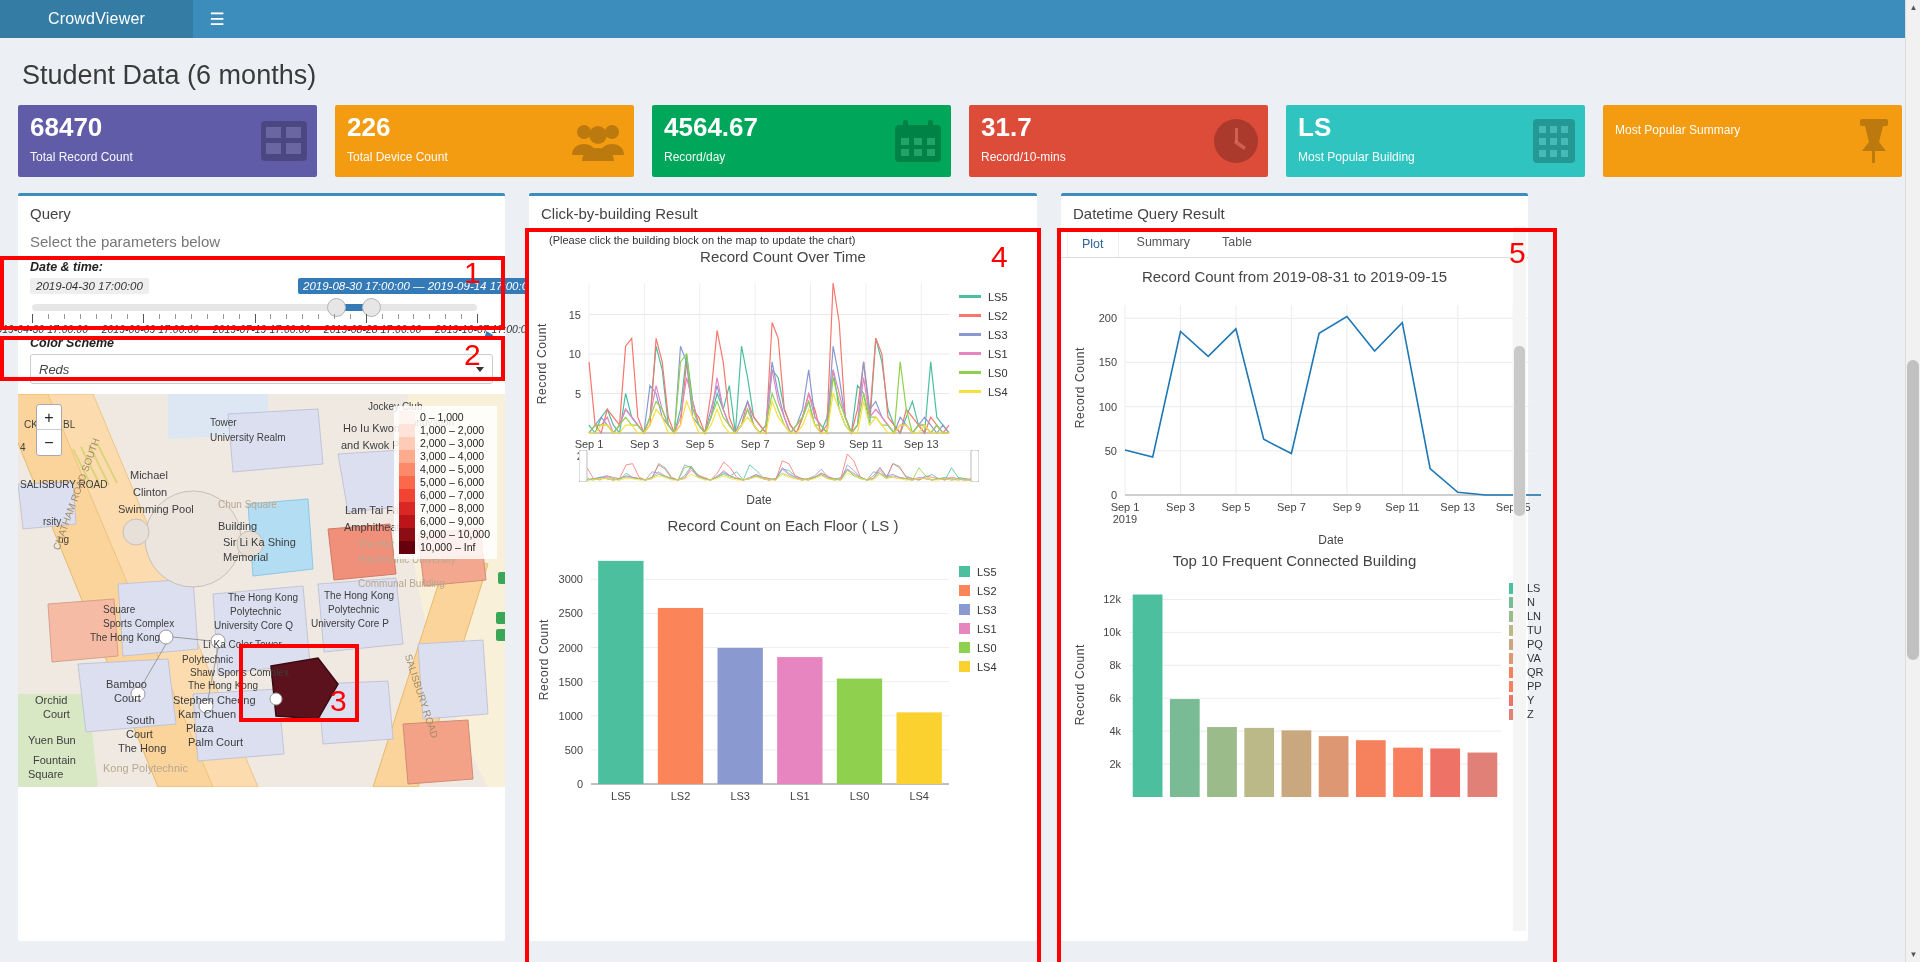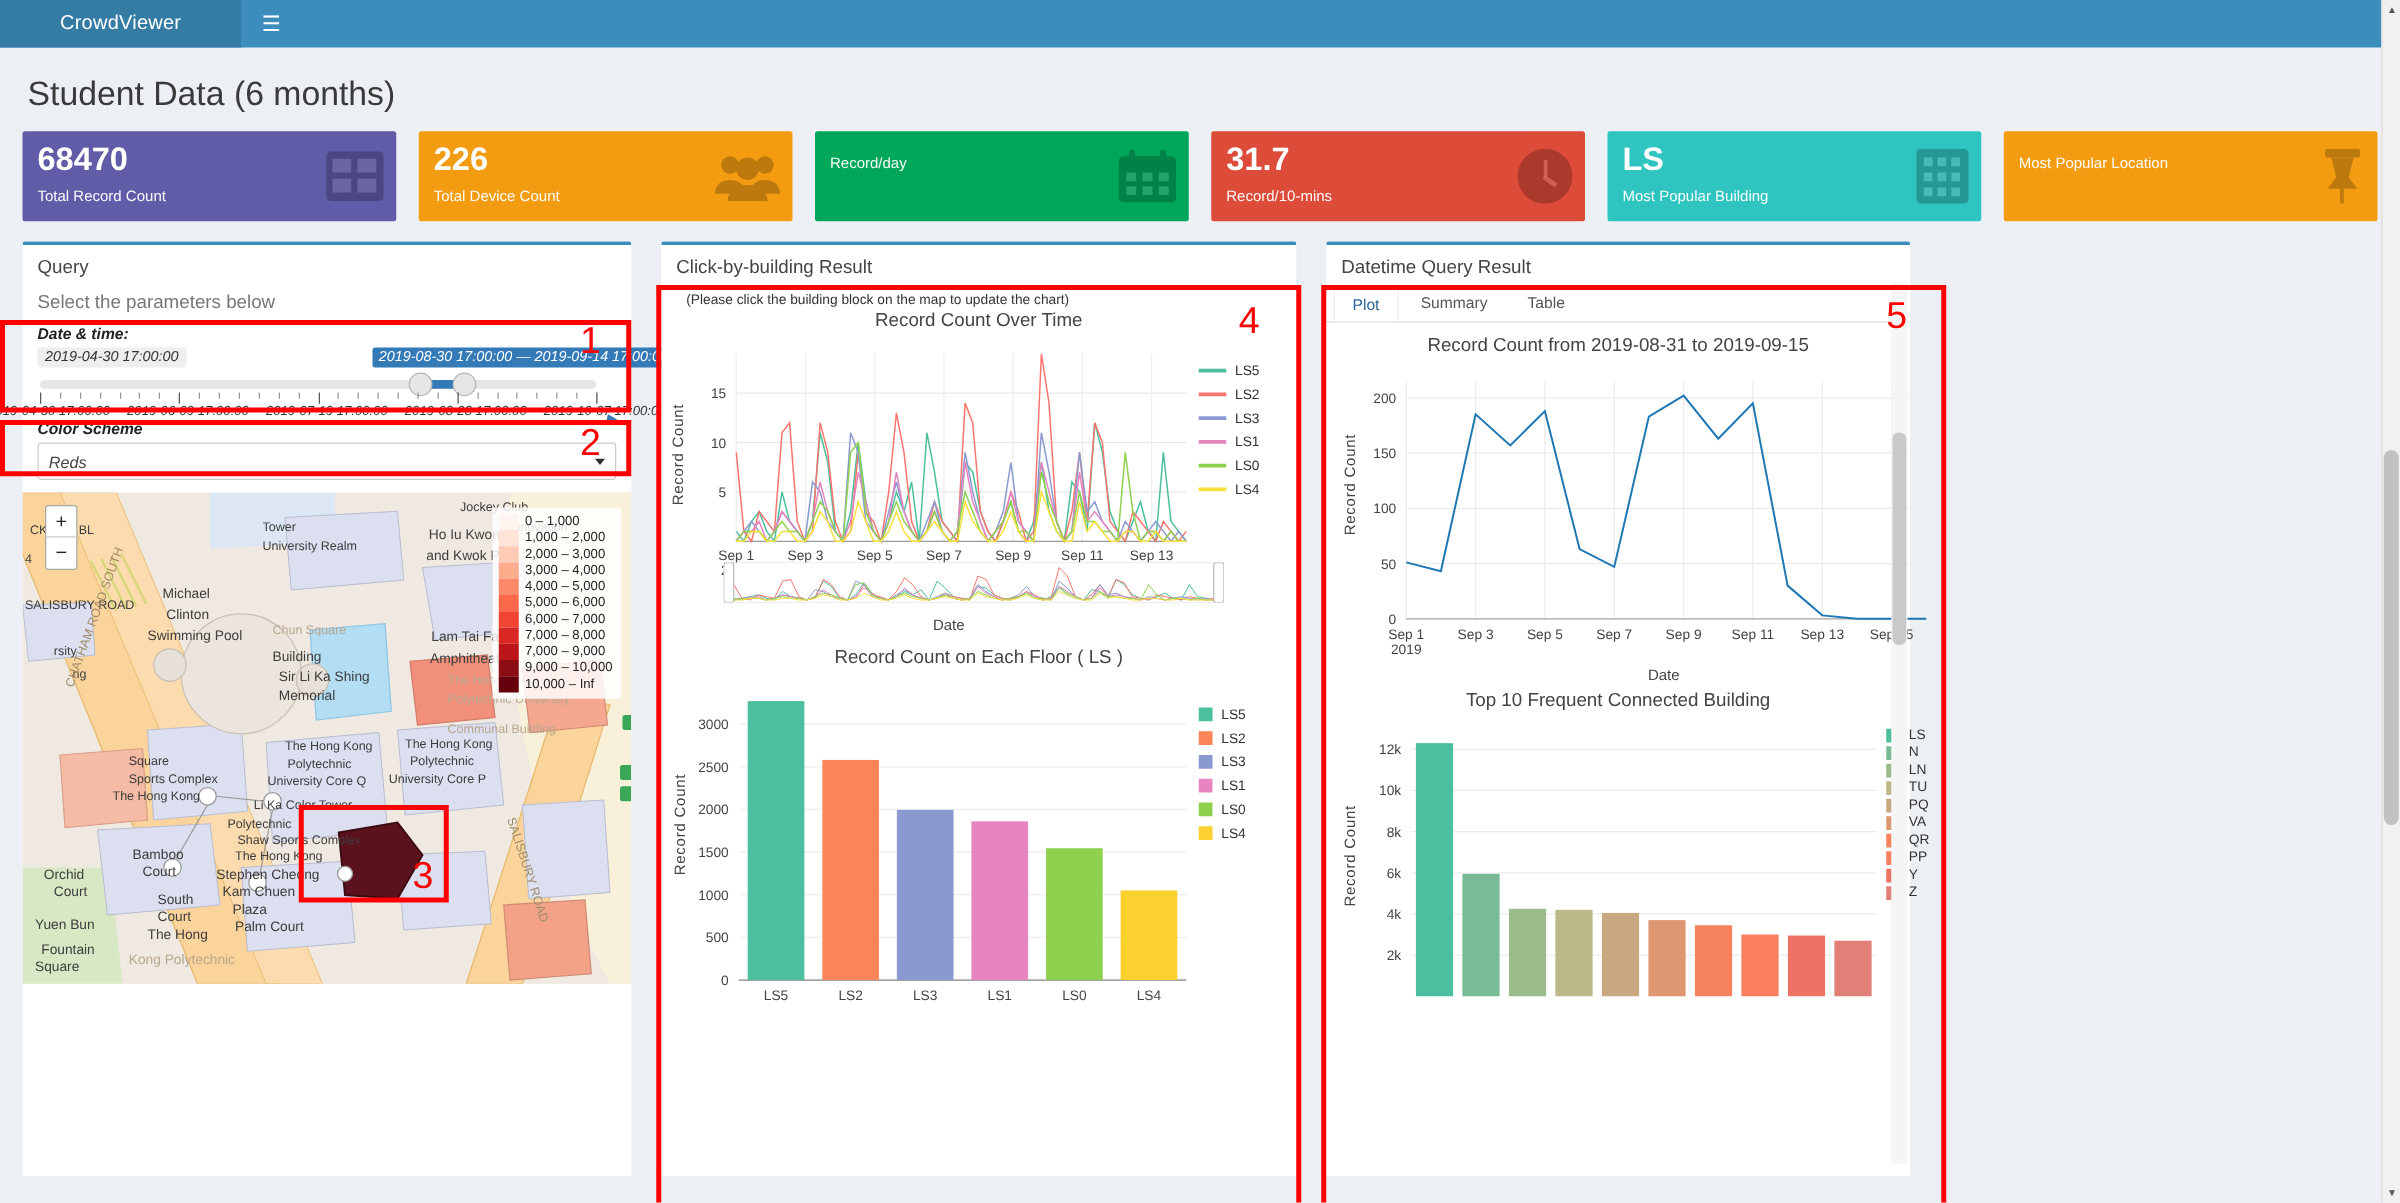--- a/index.html
+++ b/index.html
@@ -189,20 +189,21 @@
             <circle cx="40" cy="11" r="7"></circle>
             <circle cx="26" cy="14" r="9"></circle>
             <path d="M0 34c0-7 5-11 12-11s12 4 12 11z"></path>
             <path d="M28 34c0-7 5-11 12-11s12 4 12 11z"></path>
             <path d="M10 40c0-8 7-13 16-13s16 5 16 13z"></path>
           </svg>
       </div>
     </div>
 
     <div class="kpi" id="kpi2" style="background: rgb(0, 166, 90);">
+      <div class="num">4564.67</div>
       <div class="lbl">Record/day</div>
       <div class="ico">
         <svg width="46" height="42" viewBox="0 0 46 42">
             <rect x="8" y="0" width="5" height="8" rx="2"></rect>
             <rect x="33" y="0" width="5" height="8" rx="2"></rect>
             <rect x="0" y="5" width="46" height="37" rx="4"></rect>
             <rect x="6" y="18" width="8" height="7" fill="#fff" opacity=".6"></rect>
             <rect x="19" y="18" width="8" height="7" fill="#fff" opacity=".6"></rect>
             <rect x="32" y="18" width="8" height="7" fill="#fff" opacity=".6"></rect>
             <rect x="6" y="29" width="8" height="7" fill="#fff" opacity=".6"></rect>
@@ -237,21 +238,21 @@
             <rect x="17" y="19" width="7" height="7" fill="#fff" opacity=".6"></rect>
             <rect x="28" y="19" width="7" height="7" fill="#fff" opacity=".6"></rect>
             <rect x="6" y="31" width="7" height="7" fill="#fff" opacity=".6"></rect>
             <rect x="17" y="31" width="7" height="7" fill="#fff" opacity=".6"></rect>
             <rect x="28" y="31" width="7" height="7" fill="#fff" opacity=".6"></rect>
           </svg>
       </div>
     </div>
 
     <div class="kpi" id="kpi5" style="background: rgb(243, 156, 18);">
-      <div class="lbl">Most Popular Location</div>
+      <div class="lbl">Most Popular Summary</div>
       <div class="ico">
         <svg width="36" height="44" viewBox="0 0 36 44">
             <rect x="4" y="0" width="28" height="7" rx="2"></rect>
             <path d="M9 7h18l-4 16 7 9H6l7-9z"></path>
             <rect x="16" y="31" width="3" height="13"></rect>
           </svg>
       </div>
     </div>
   </div>
 
@@ -461,21 +462,21 @@
             </div>
           <div class="texts" id="legend-texts">
               <div>0 – 1,000</div>
               <div>1,000 – 2,000</div>
               <div>2,000 – 3,000</div>
               <div>3,000 – 4,000</div>
               <div>4,000 – 5,000</div>
               <div>5,000 – 6,000</div>
               <div>6,000 – 7,000</div>
               <div>7,000 – 8,000</div>
-              <div>7,000 – 9,000</div>
+              <div>6,000 – 9,000</div>
               <div>9,000 – 10,000</div>
               <div>10,000 – Inf</div>
             </div>
         </div>
       </div>
 
       <div class="redbox" style="left:-18px; top:60px;  width:505px; height:74px;"></div>
       <div class="rednum" style="left:446px; top:60px;">1</div>
       <div class="redbox" style="left:-18px; top:140px; width:505px; height:45px;"></div>
       <div class="rednum" style="left:446px; top:142px;">2</div>

